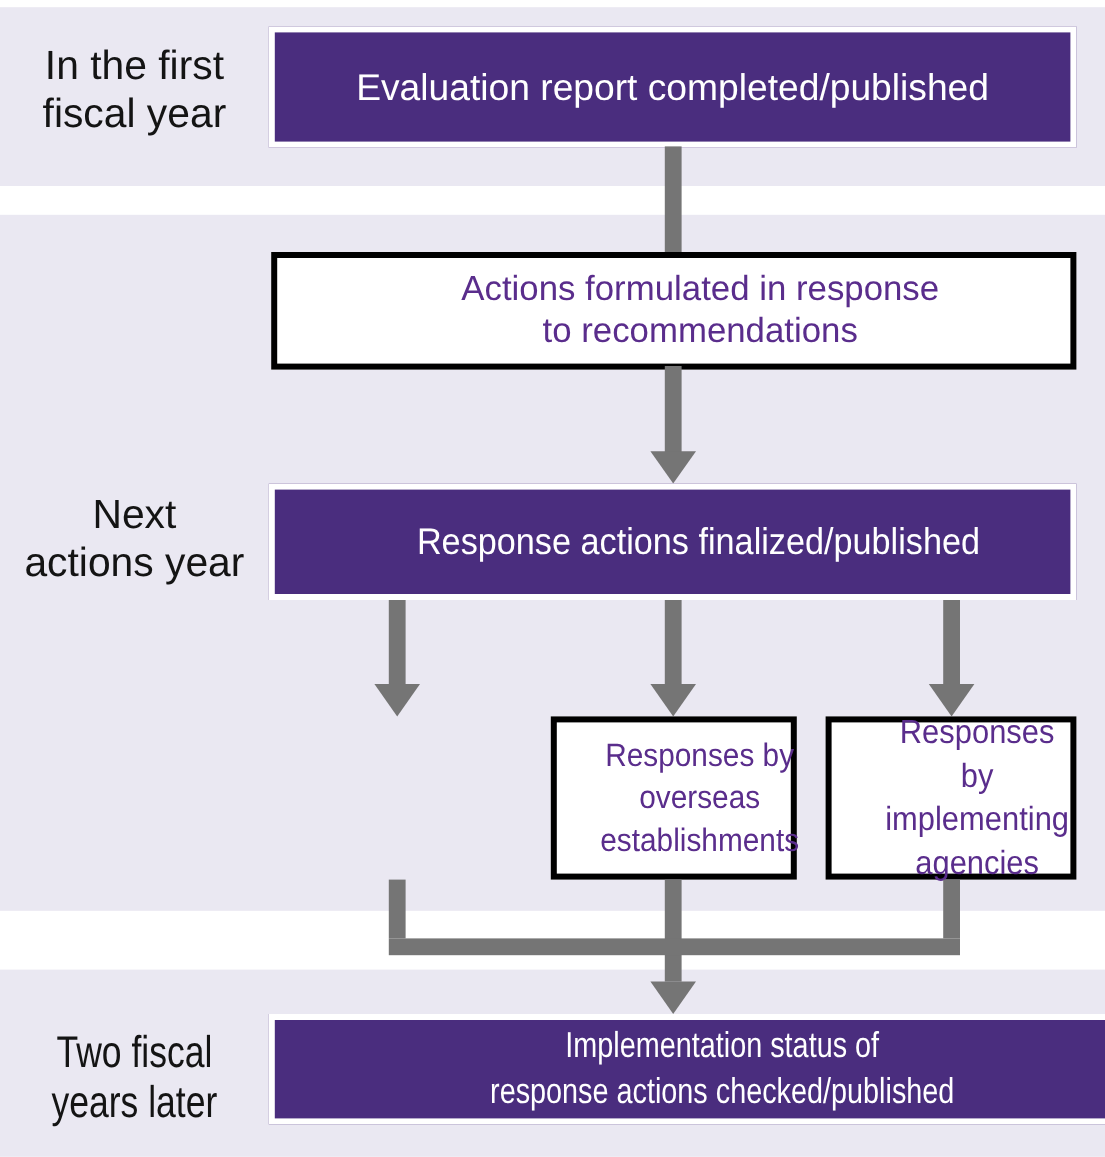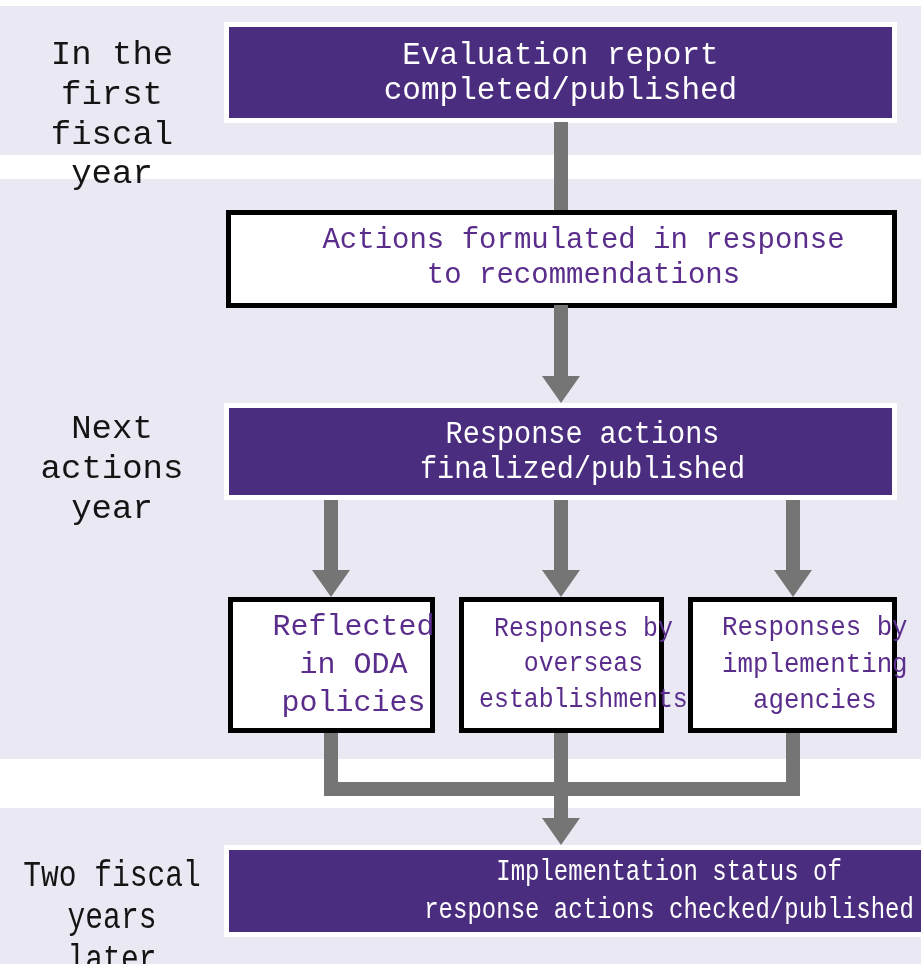--- a/index.html
+++ b/index.html
@@ -2,21 +2,21 @@
 <html><head>
 <meta charset="utf-8">
 <style>
   html, body { margin: 0; padding: 0; }
   .diagram {
     position: relative;
     width: 921px;
     height: 964px;
     background: #eae8f2;
     overflow: hidden;
-    font-family: Liberation Mono, monospace;
+    font-family: Liberation Sans, sans-serif;
   }
   .diagram * { box-sizing: border-box; }
 
   .band { position: absolute; left: 0; width: 921px; background: #ffffff; }
   .band-top { top: 0; height: 6px; }
   .band-1  { top: 155px; height: 24px; }
   .band-2  { top: 759px; height: 49px; }
 
   .stage-label {
     position: absolute;
@@ -27,21 +27,21 @@
     font-weight: 500;
   }
   .label-1 { top: 36px;  font-size: 34px; line-height: 1.17; }
   .label-2 { top: 410px; font-size: 34px; line-height: 1.17; }
   .label-3 { top: 856px; font-size: 37px; line-height: 1.13; }
 
   .purple-box {
     position: absolute;
     background: #4a2d7e;
     border: 5px solid #ffffff;
-    display: flex; align-items: center; justify-content: flex-end;
+    display: flex; align-items: center; justify-content: center;
     text-align: center;
     color: #ffffff;
   }
   .white-box {
     position: absolute;
     background: #ffffff;
     border: 5px solid #000000;
     display: flex; align-items: center; justify-content: center;
     text-align: center;
     color: #5a2d8c;
@@ -118,25 +118,20 @@
     <span class="cond1">Response actions finalized/published</span>
   </div>
 
   <div class="stem stem-3a"></div>
   <div class="arrowhead head-3a"></div>
   <div class="stem stem-3b"></div>
   <div class="arrowhead head-3b"></div>
   <div class="stem stem-3c"></div>
   <div class="arrowhead head-3c"></div>
 
-  <div class="white-box wbox-a">
-    <span>Reflected
-in ODA
-policies</span>
-  </div>
   <div class="white-box wbox-b">
     <span class="cond1">Responses by
 overseas
 establishments</span>
   </div>
   <div class="white-box wbox-c">
     <span class="cond1">Responses by
 implementing
 agencies</span>
   </div>

